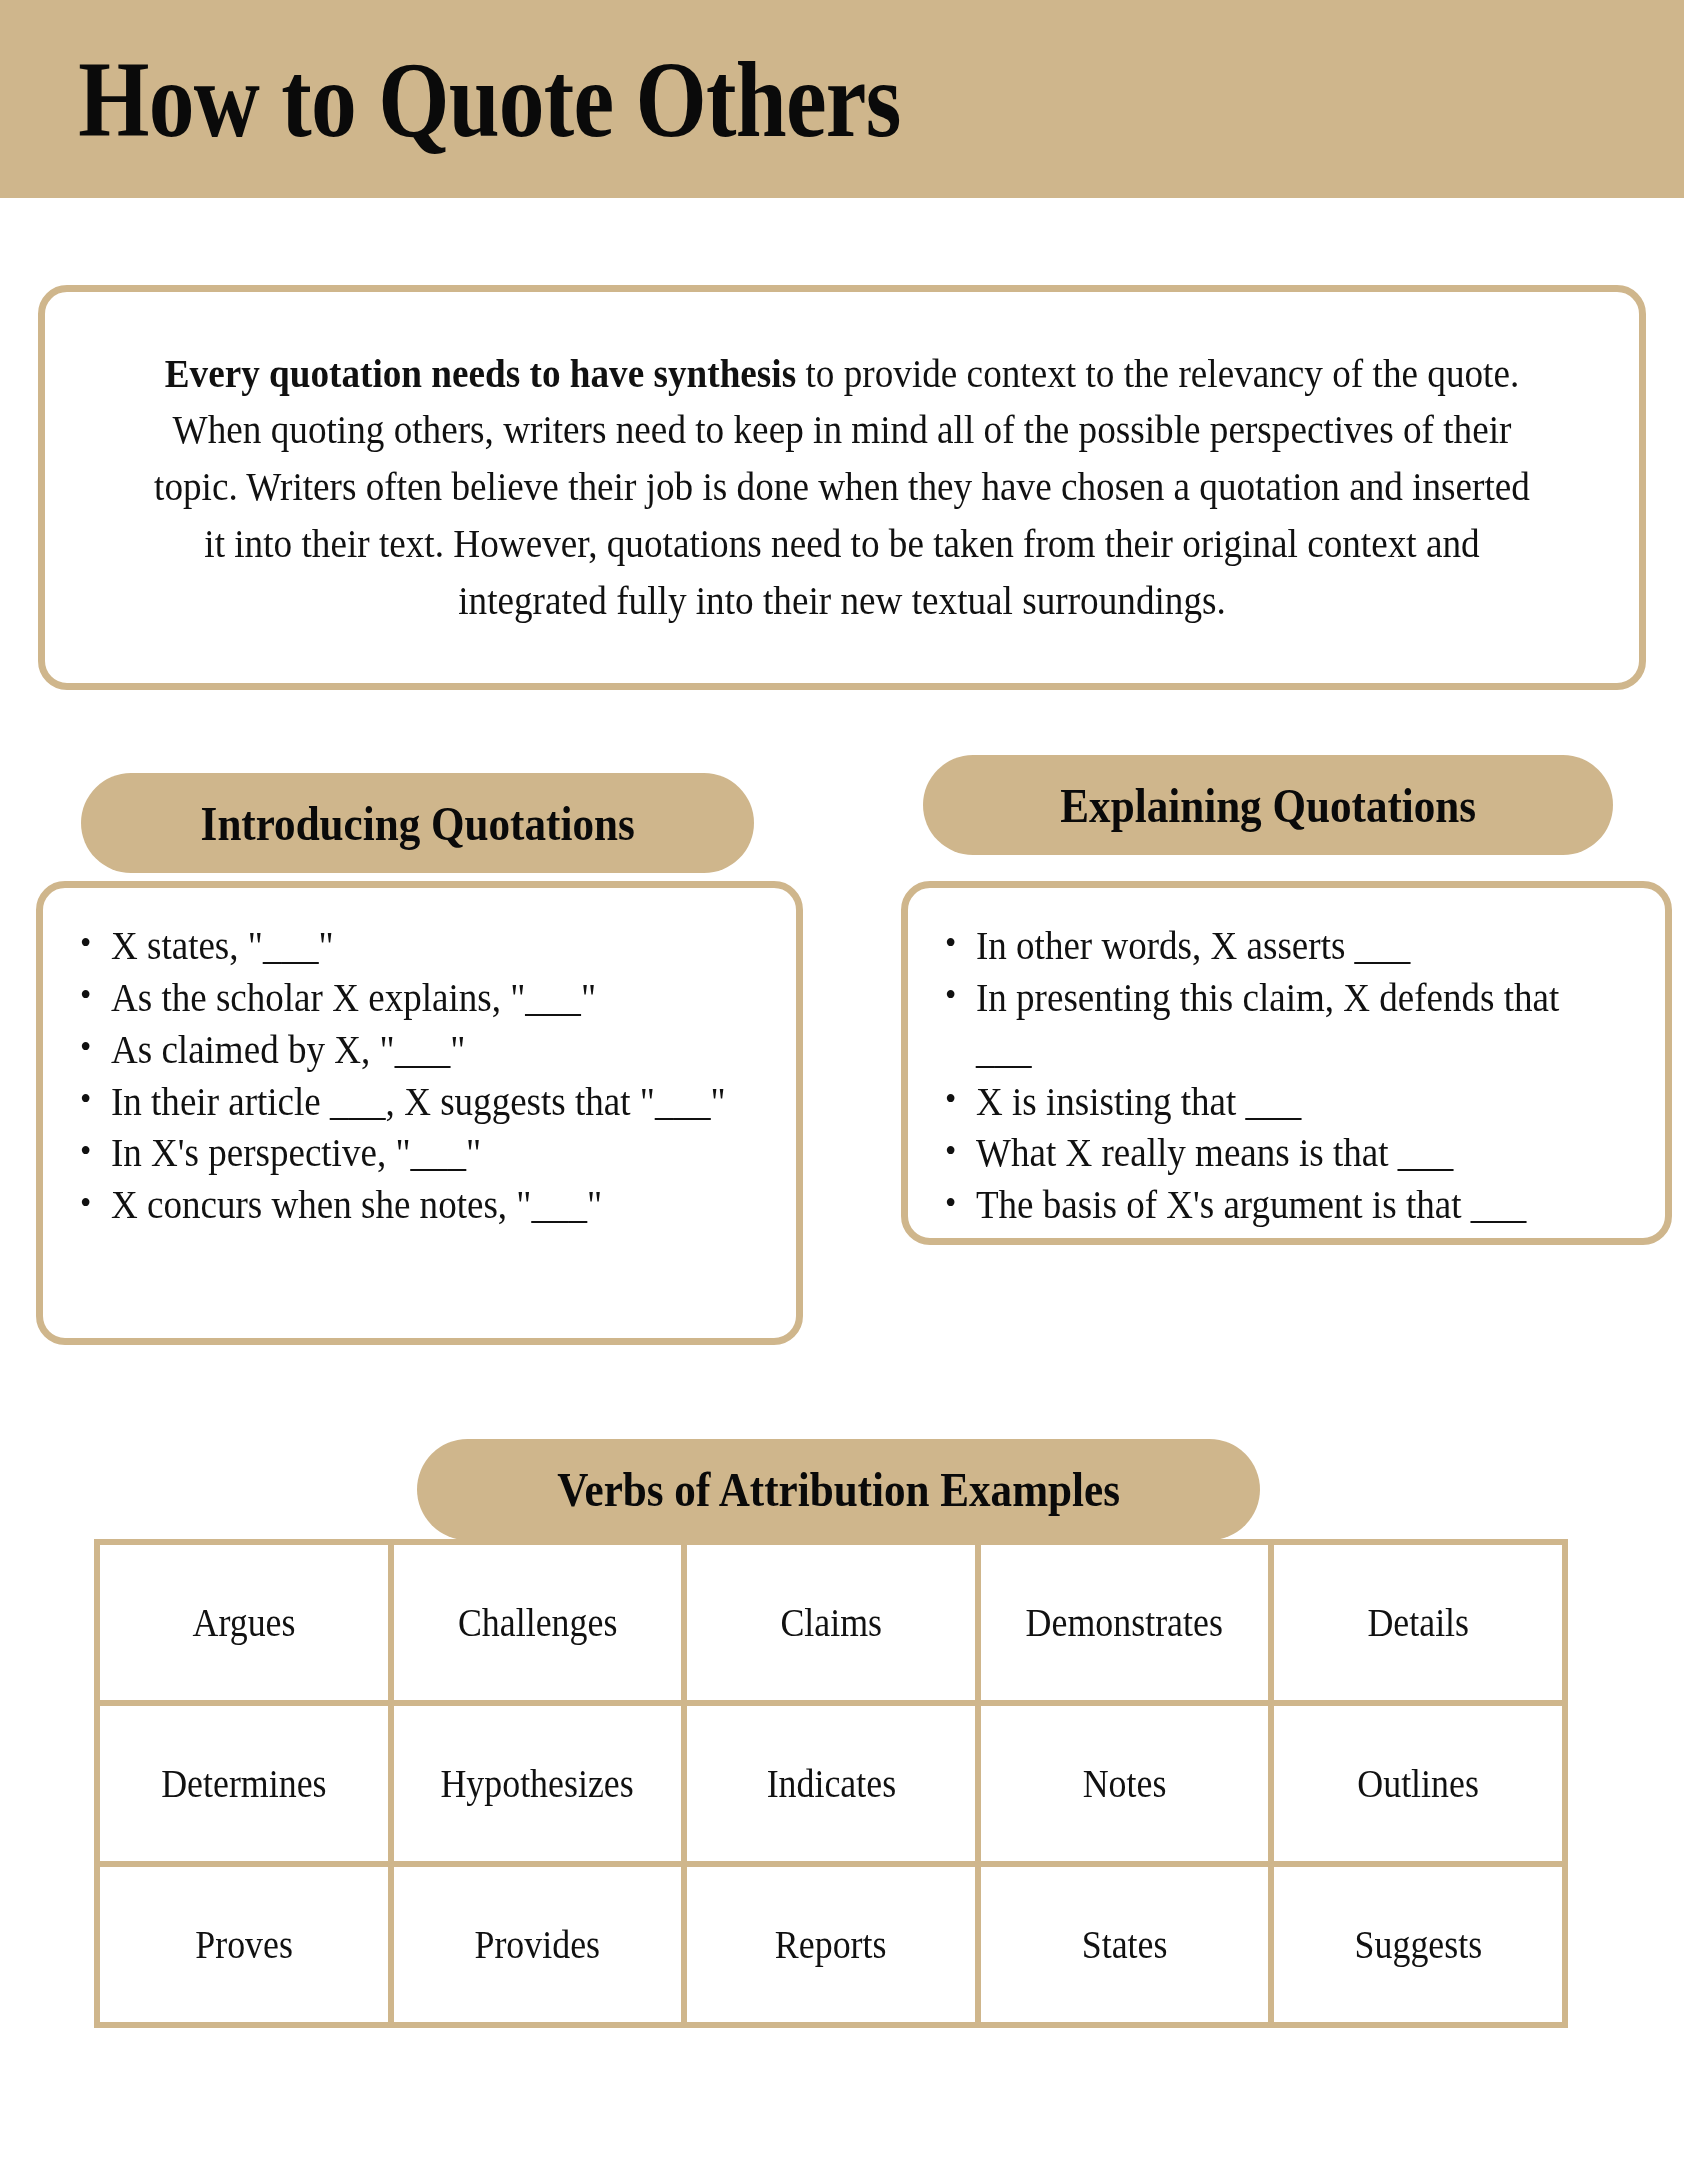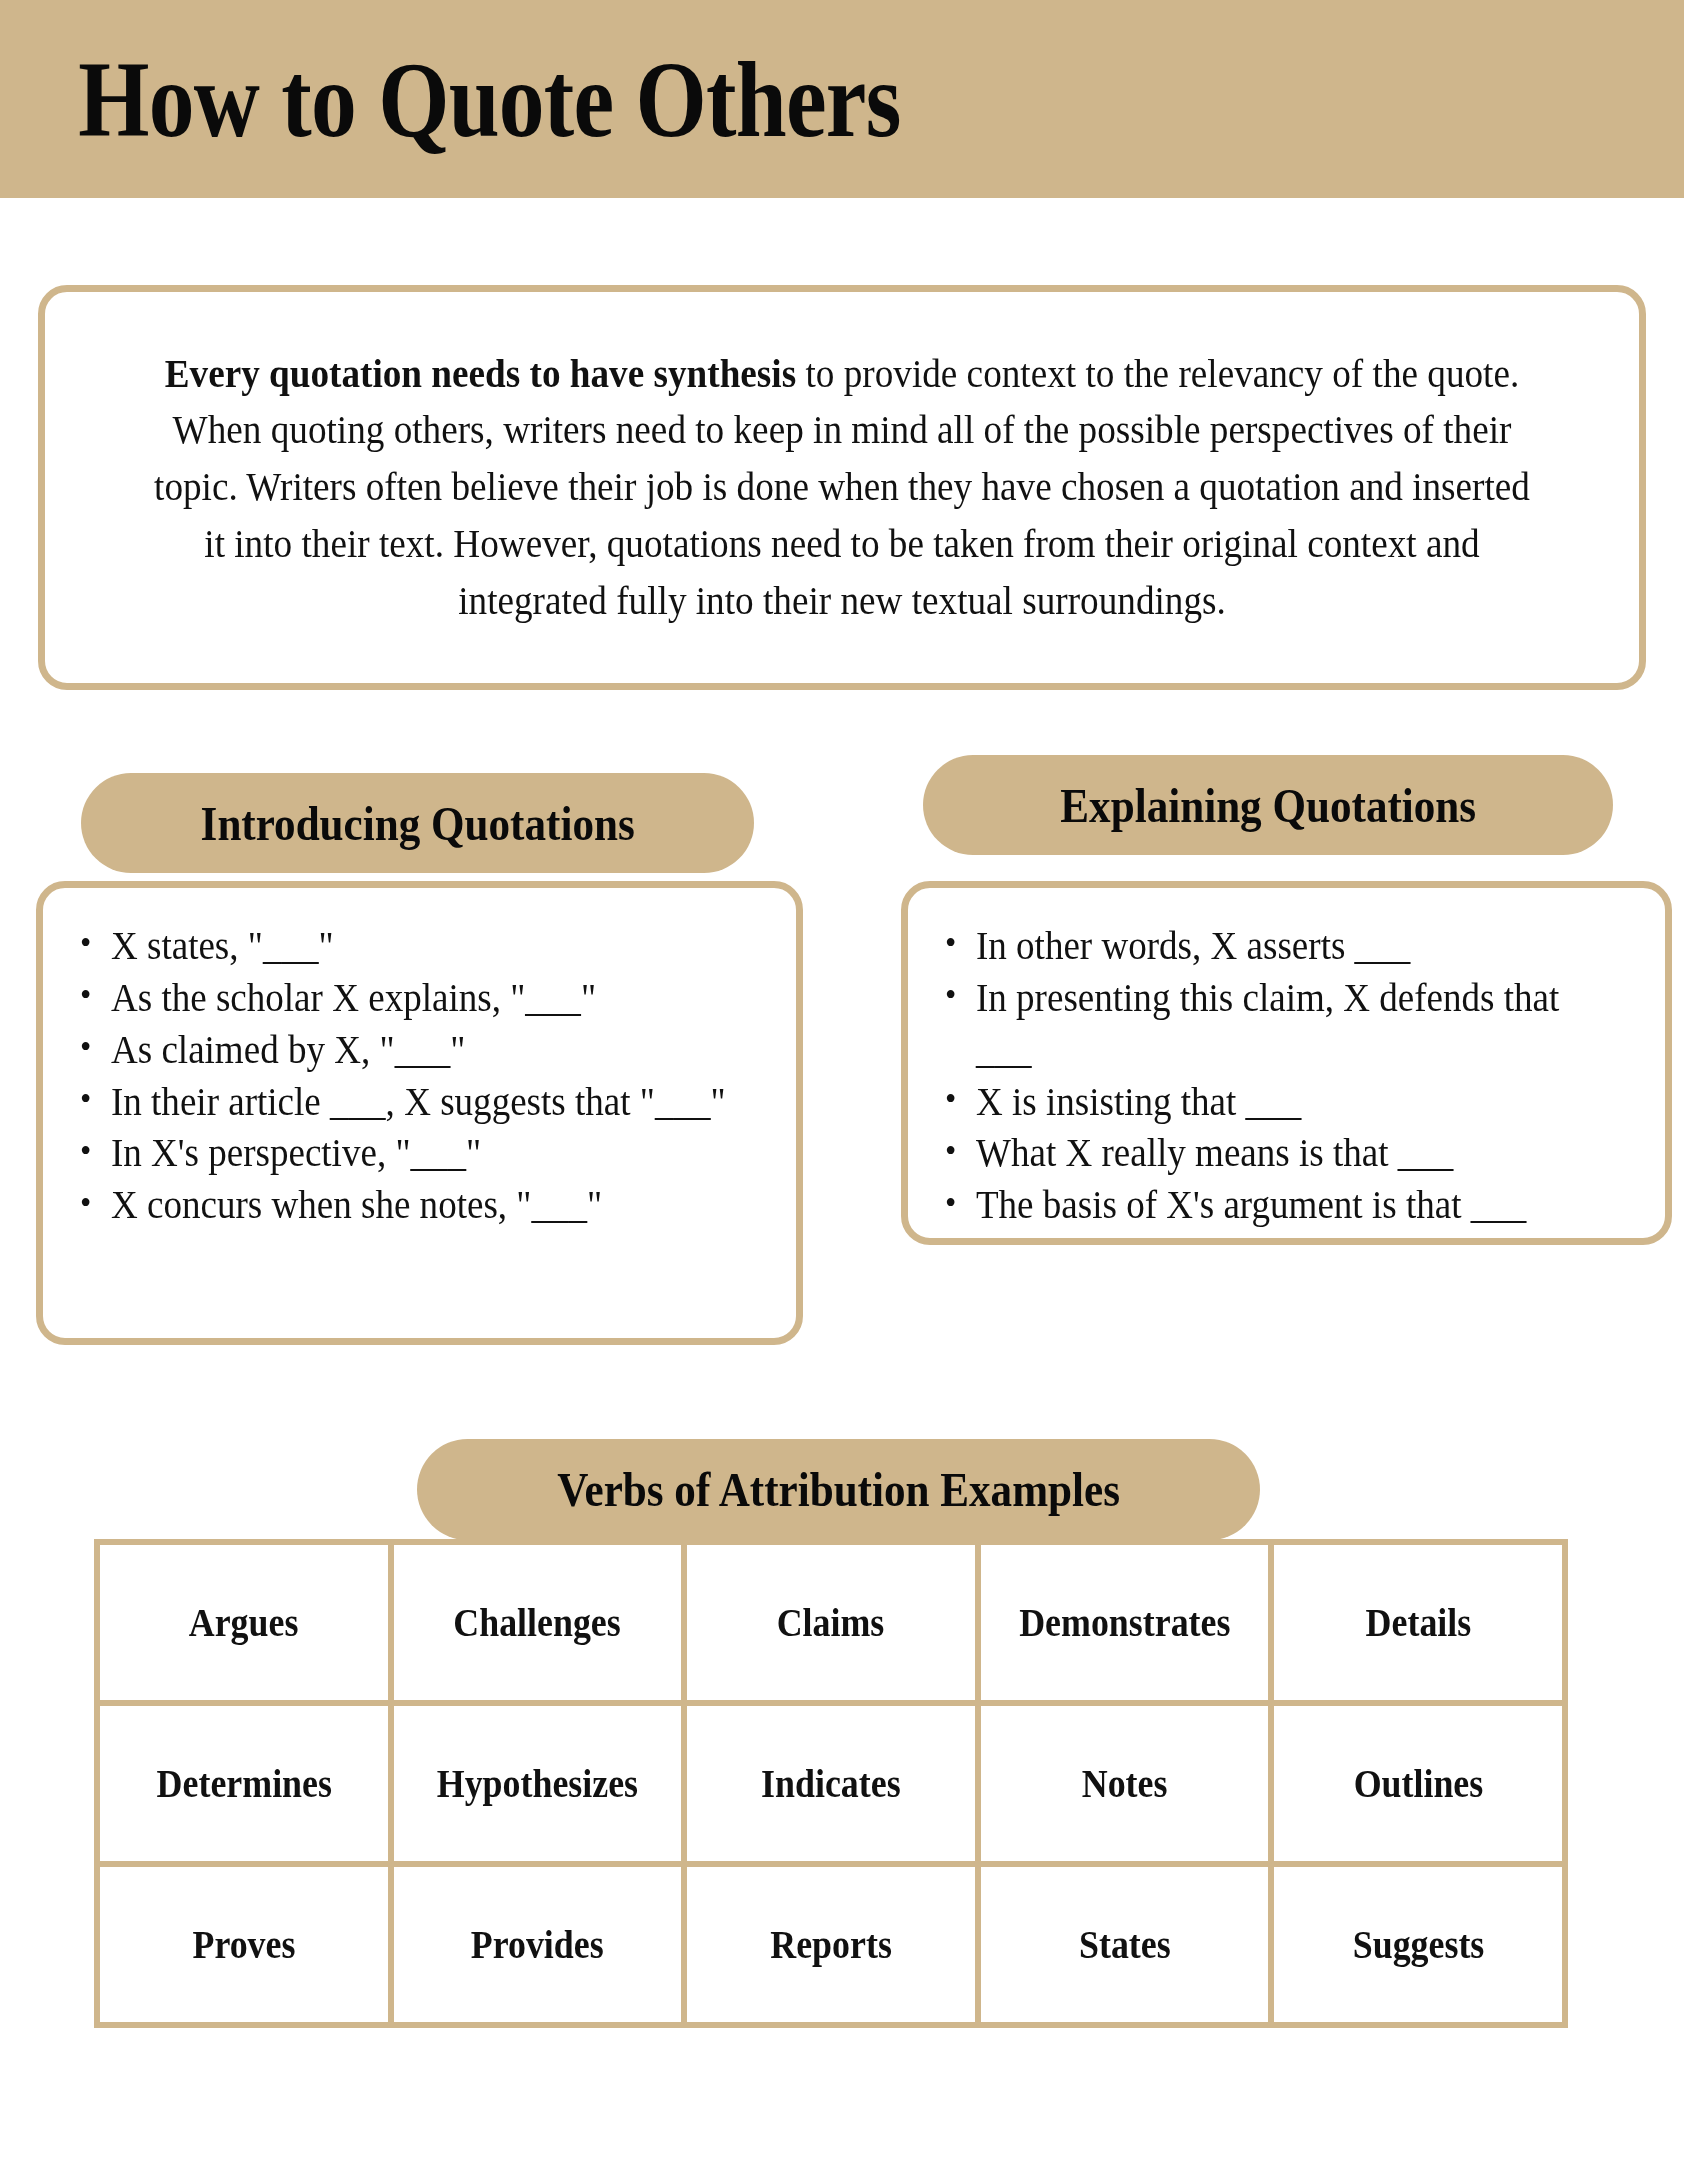--- a/index.html
+++ b/index.html
@@ -146,21 +146,20 @@
 
   
   .verbs-table {
     position: absolute;
     left: 94px;
     top: 1539px;
     width: 1474px;
     border-collapse: collapse;
     table-layout: fixed;
     background: #cfb68c;
-    font-weight: bold;
   }
   .verbs-table td {
     background: #ffffff;
     border: 6px solid #cfb68c;
     height: 155px;
     text-align: center;
     vertical-align: middle;
     font-size: 39px;
     color: #111111;
     padding: 0 5.1px;

